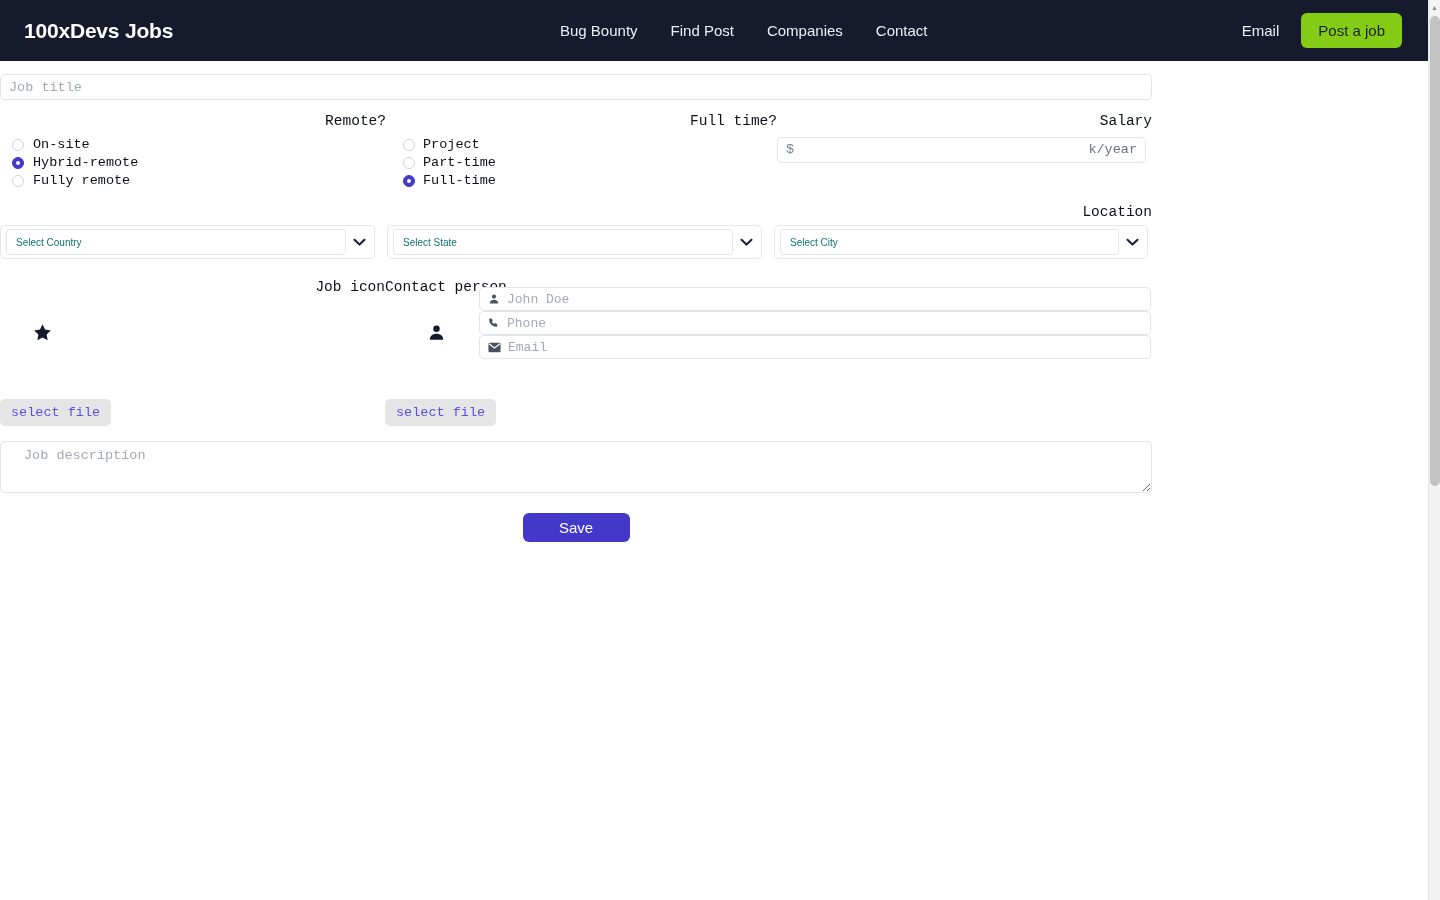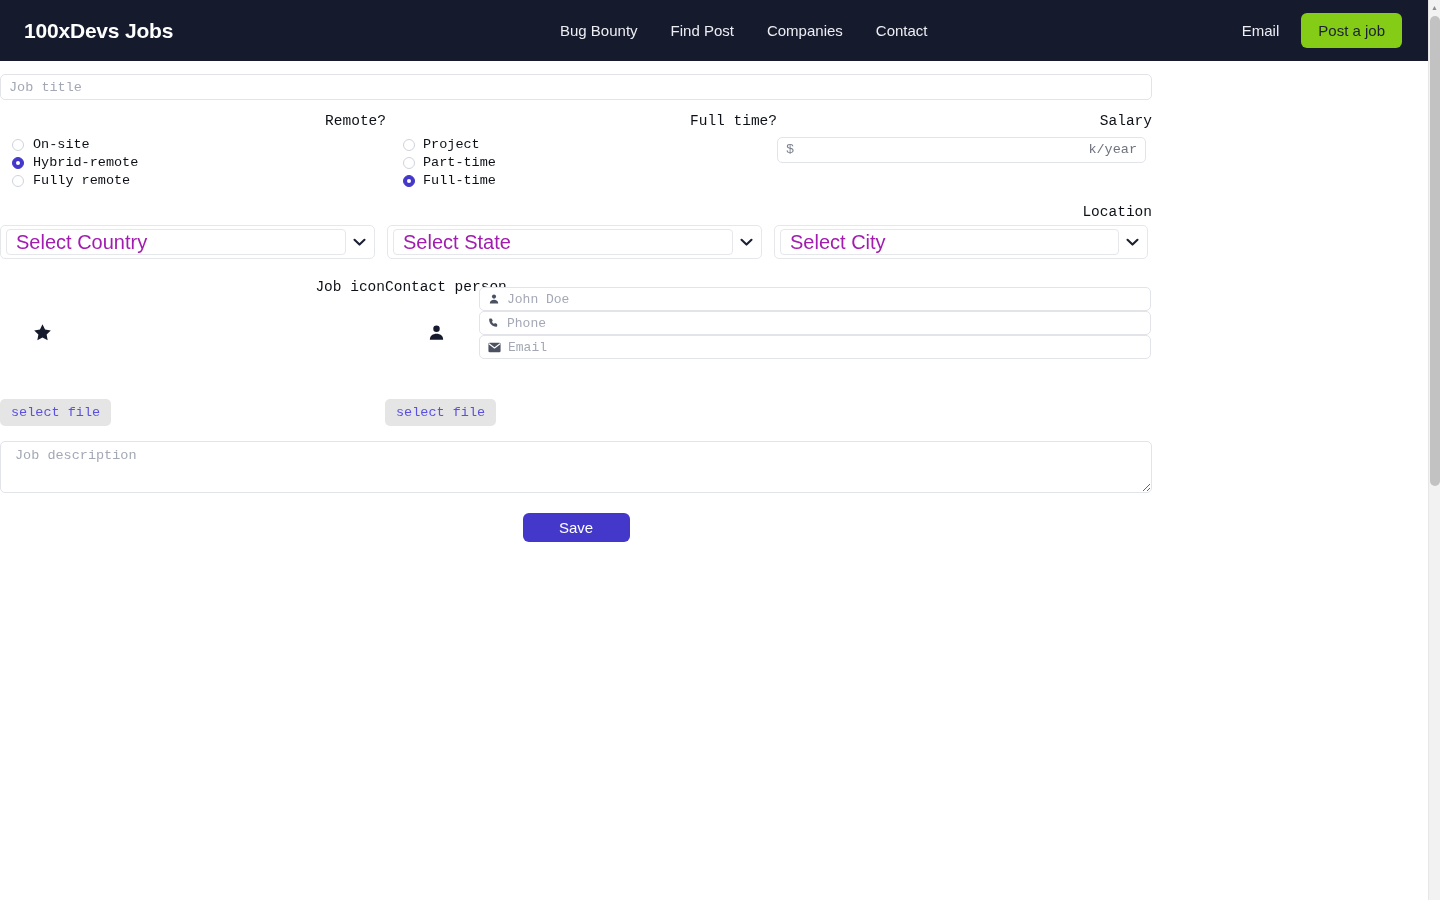--- a/index.html
+++ b/index.html
@@ -186,23 +186,23 @@
     position: relative;
   }
   .sel-inner {
     flex: 1;
     height: 26px;
     border: 1px solid #e5e7eb;
     border-radius: 4px;
     display: flex;
     align-items: center;
     padding: 0 9px;
-    color: #a21caf;
+    color: #0f766e;
     font-family: "Liberation Sans", sans-serif;
-    font-size: 20px;
+    font-size: 10px;
     overflow: hidden;
     white-space: nowrap;
   }
   .chev {
     width: 18px;
     display: flex;
     align-items: center;
     justify-content: center;
     margin-left: 4px;
   }
@@ -268,21 +268,21 @@
 
   .ta {
     margin-top: 15px;
     width: 1152px;
     height: 52px;
     border: 1px solid #e2e4ea;
     border-radius: 5px;
     font-family: "Liberation Mono", monospace;
     font-size: 13.5px;
     color: #1b2033;
-    padding: 6px 14px;
+    padding: 6px 23px;
     outline: none;
     resize: vertical;
     display: block;
     background: #fff;
   }
   .ta::placeholder { color: #a3a8b4; }
 
   .save-wrap {
     width: 1152px;
     display: flex;

